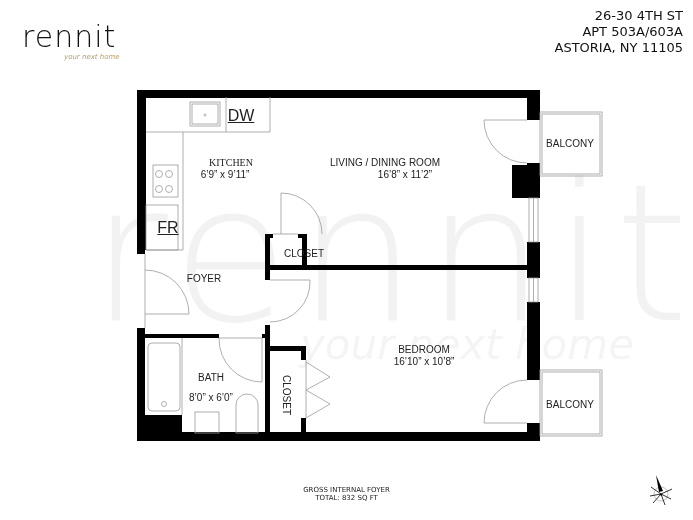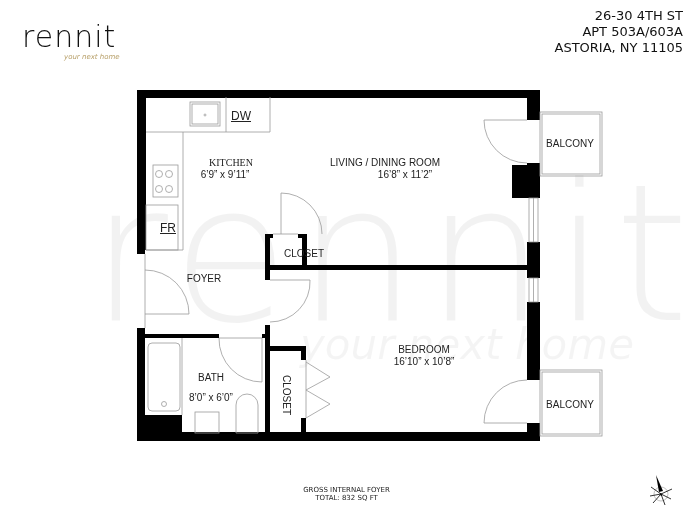--- a/index.html
+++ b/index.html
@@ -4,21 +4,21 @@
   <style>
     html, body { margin: 0; padding: 0; background: #ffffff; }
     body { width: 693px; height: 520px; position: relative; overflow: hidden; font-family: "DejaVu Sans", sans-serif; color: #222; }
     .logo { position: absolute; left: 22px; top: 22px; }
     .logo-word { font-family: "DejaVu Sans", sans-serif; font-size: 30px; font-weight: 200; letter-spacing: 1px; color: #111; line-height: 30px; }
     .logo-tag { font-family: "DejaVu Sans", sans-serif; font-style: italic; font-size: 7px; color: #b8a06a; position: absolute; left: 42px; top: 31px; white-space: nowrap; }
     .address { position: absolute; right: 10px; top: 8px; text-align: right; font-family: "DejaVu Sans", sans-serif; font-size: 13px; line-height: 16px; color: #111; }
     .address div { white-space: nowrap; }
     svg.plan { position: absolute; left: 0; top: 0; }
     .lbl { position: absolute; font-family: "Liberation Sans", sans-serif; font-size: 10px; color: #222; text-align: center; line-height: 12px; white-space: nowrap; transform: translateX(-50%); }
-    .lbl-big { font-size: 12px; text-decoration: underline; }
+    .lbl-big { font-size: 16px; text-decoration: underline; }
     .lbl-rot { position: absolute; font-family: "Liberation Sans", sans-serif; font-size: 10px; color: #222; transform: translate(-50%,-50%) rotate(90deg); white-space: nowrap; }
     .footer { position: absolute; left: 0; width: 693px; top: 486px; text-align: center; font-family: "DejaVu Sans", sans-serif; }
     .footer .f1 { font-size: 7px; color: #222; line-height: 8px; }
     .footer .f2 { font-size: 7px; color: #222; line-height: 8px; }
     .footer .f3 { font-size: 7px; color: #888; line-height: 9px; }
     .watermark { position: absolute; left: 90px; top: 160px; font-family: "DejaVu Sans", sans-serif; font-weight: 100; font-size: 190px; color: rgba(0,0,0,0.05); letter-spacing: 8px; line-height: 190px; pointer-events: none; }
     .watermark-tag { position: absolute; left: 300px; top: 320px; font-family: "DejaVu Sans", sans-serif; font-style: italic; font-size: 42px; color: rgba(0,0,0,0.045); pointer-events: none; white-space: nowrap; }
     .compass { position: absolute; left: 645px; top: 470px; }
   </style>
 </head>

